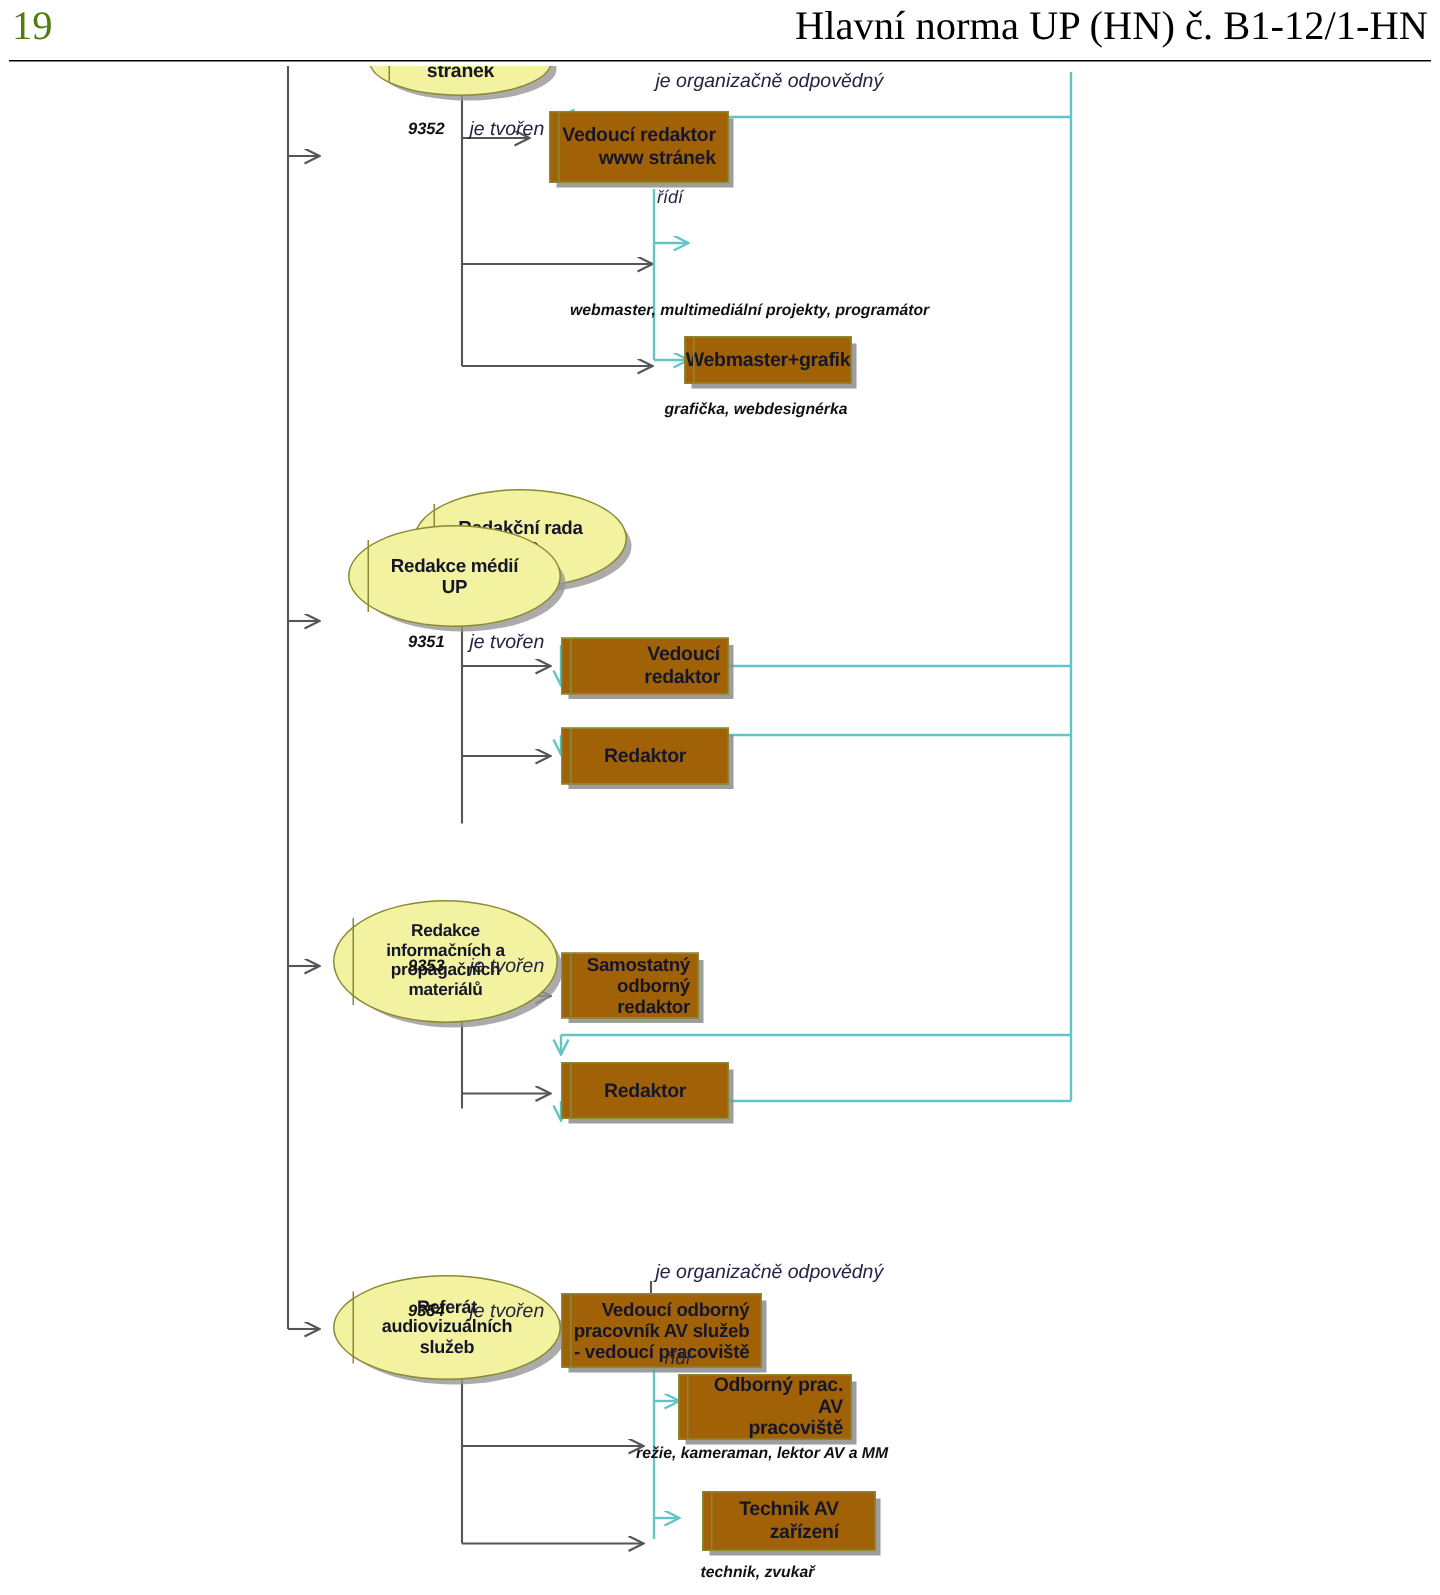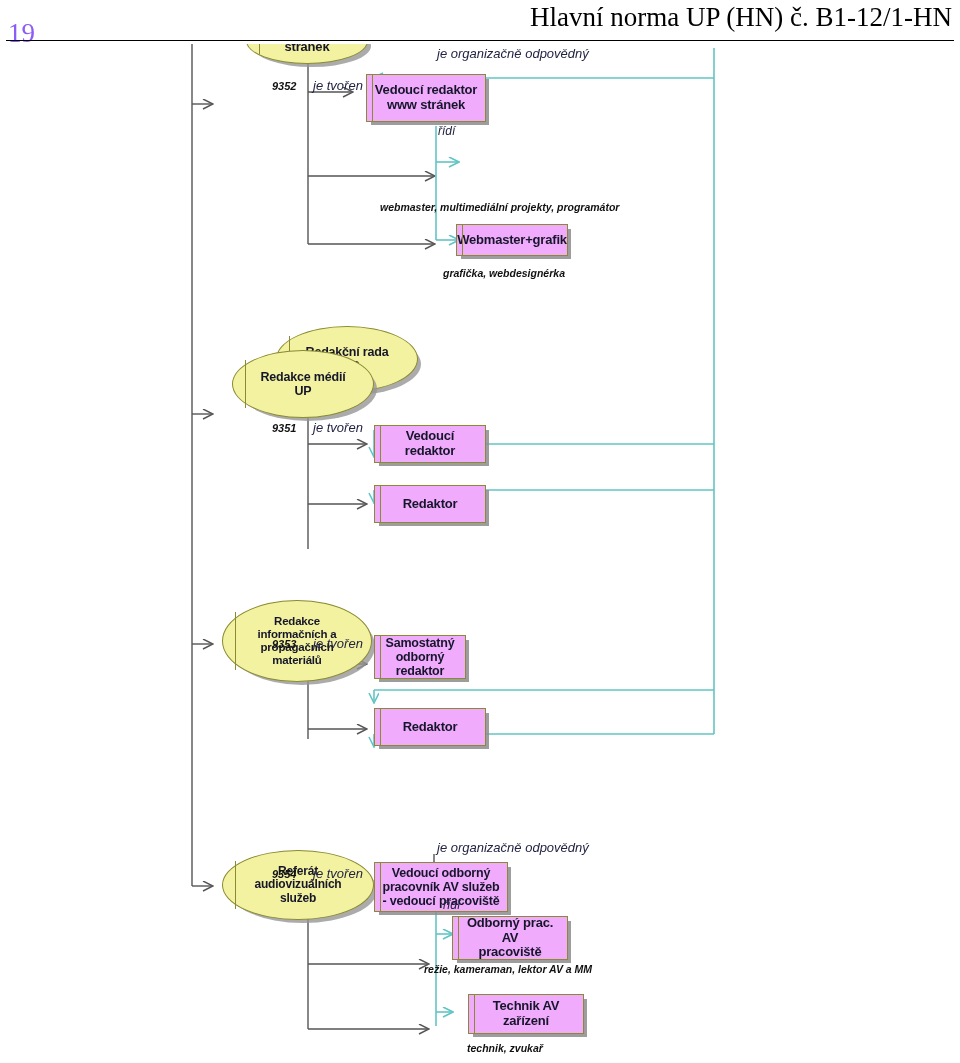--- a/index.html
+++ b/index.html
@@ -6,48 +6,48 @@
   body{
     width:960px;height:1063px;background:#ffffff;
     font-family:"Liberation Sans",sans-serif;
     color:#1a1a2e;overflow:hidden;position:relative;
   }
   
   #page-header{
     position:absolute;left:0;top:0;width:960px;height:48px;
   }
   #page-number{
-    position:absolute;left:8px;top:18px;
+    position:absolute;left:8px;top:2px;
     font-family:"Liberation Serif",serif;
-    font-size:27px;color:#8b5cf6;letter-spacing:0px;
+    font-size:27px;color:#4d7c0f;letter-spacing:0px;
   }
   #header-title{
     position:absolute;right:8px;top:2px;
     font-family:"Liberation Serif",serif;
     font-size:27px;color:#000;white-space:nowrap;
   }
   #header-rule{
     position:absolute;left:6px;top:40px;width:948px;height:1px;
     background:#000;
   }
   
   #diagram{
     position:absolute;left:0;top:44px;width:960px;height:1019px;
     overflow:hidden;
   }
   #diagram svg{position:absolute;left:0;top:0;}
   
   .node{
     position:absolute;
-    background:#f0abfc;
+    background:#a16207;
     border:1px solid #8a8a33;
     box-shadow:4px 4px 0 -1px rgba(140,140,140,.85);
     box-sizing:border-box;
     display:flex;align-items:center;justify-content:center;
-    text-align:center;
+    text-align:right;
     font-weight:bold;
     color:#16162b;
     line-height:1.12;
     letter-spacing:-0.2px;
   }
   .node::before{
     content:"";position:absolute;left:5px;top:0px;bottom:0px;
     width:1px;background:#8a8a33;
   }
   .node .lbl{padding:0 5px;white-space:pre-line;}

